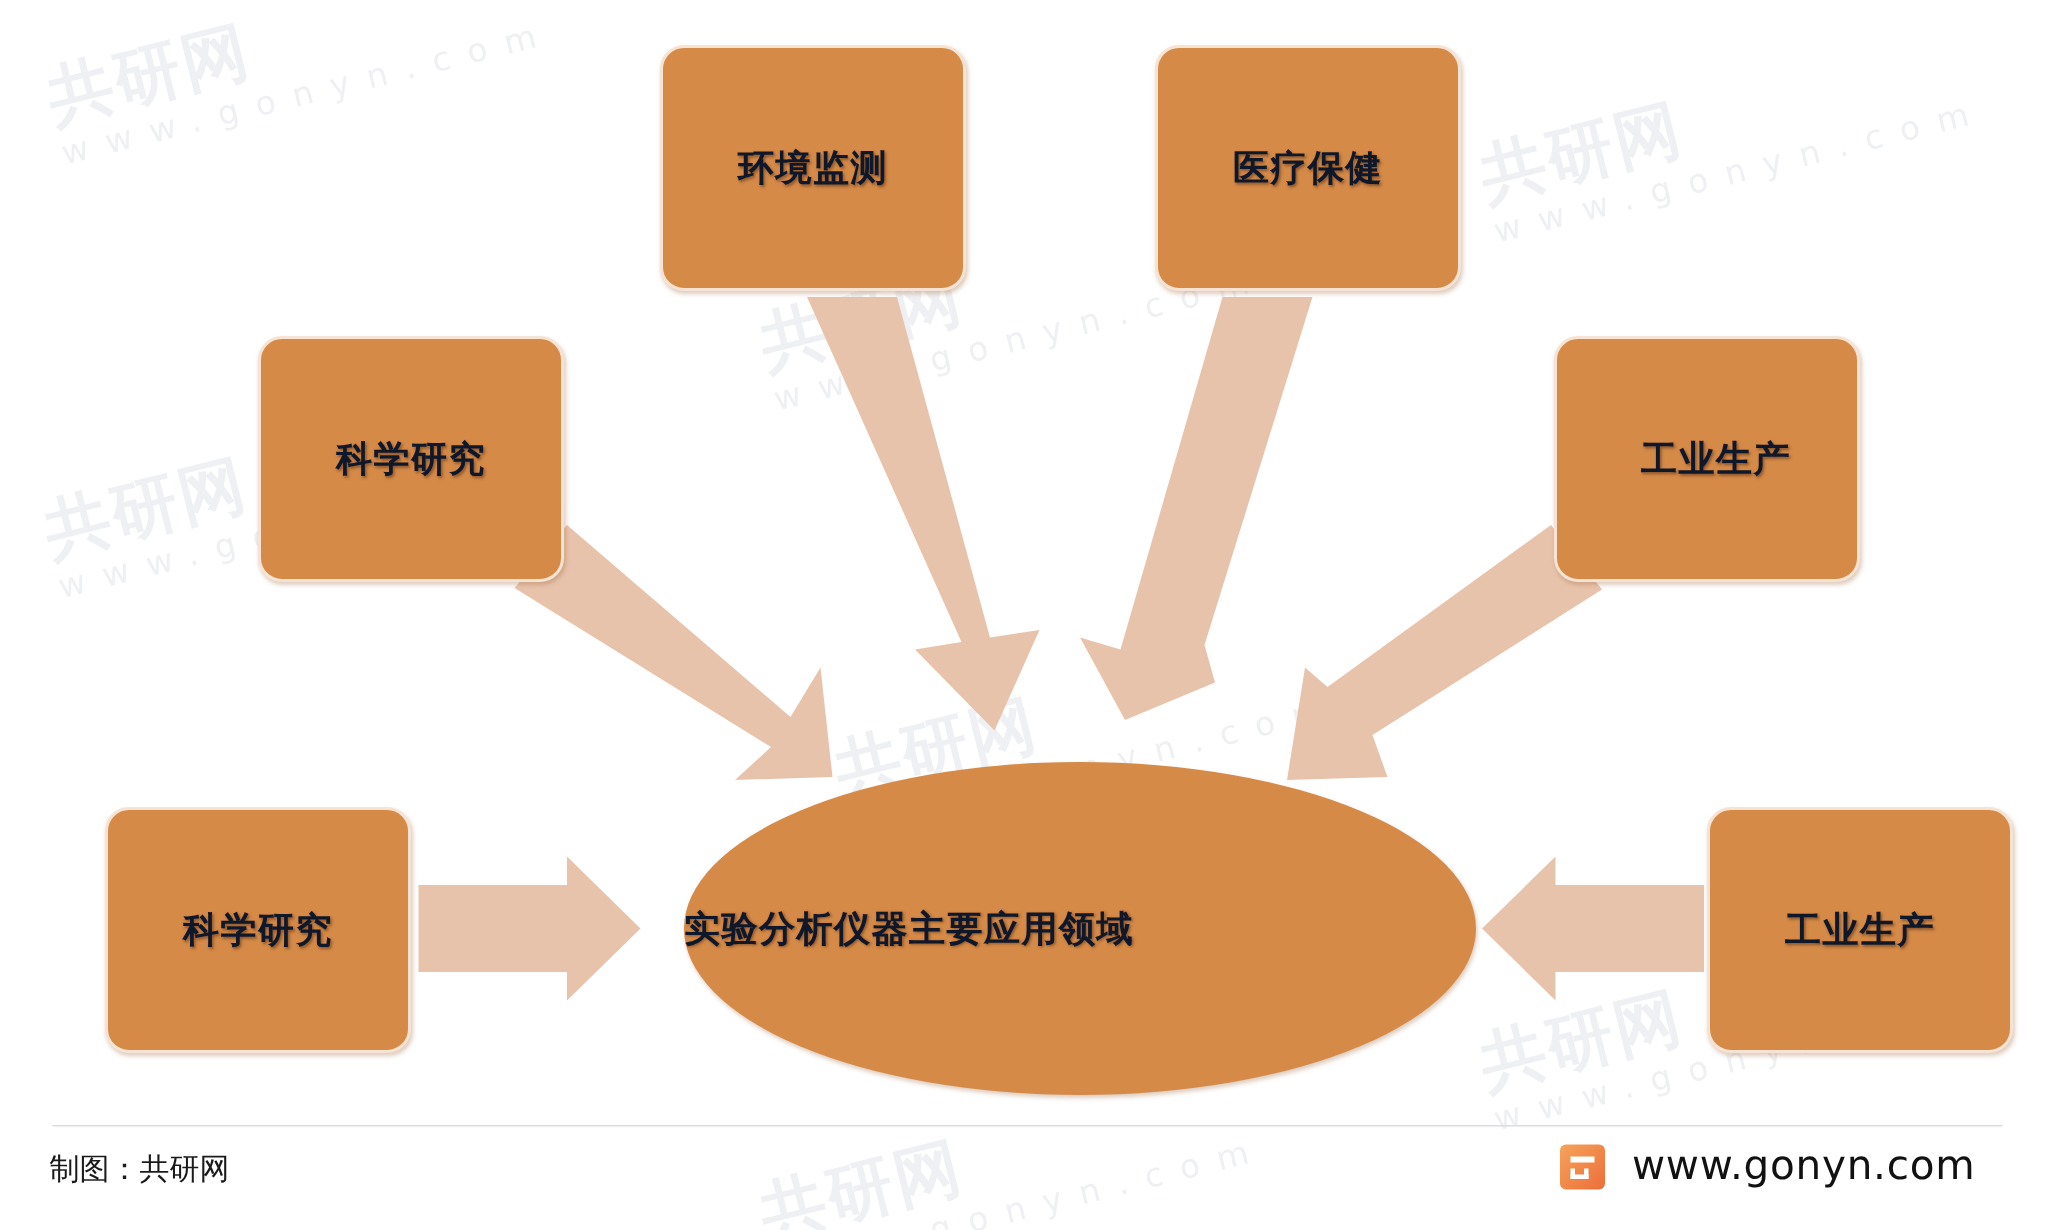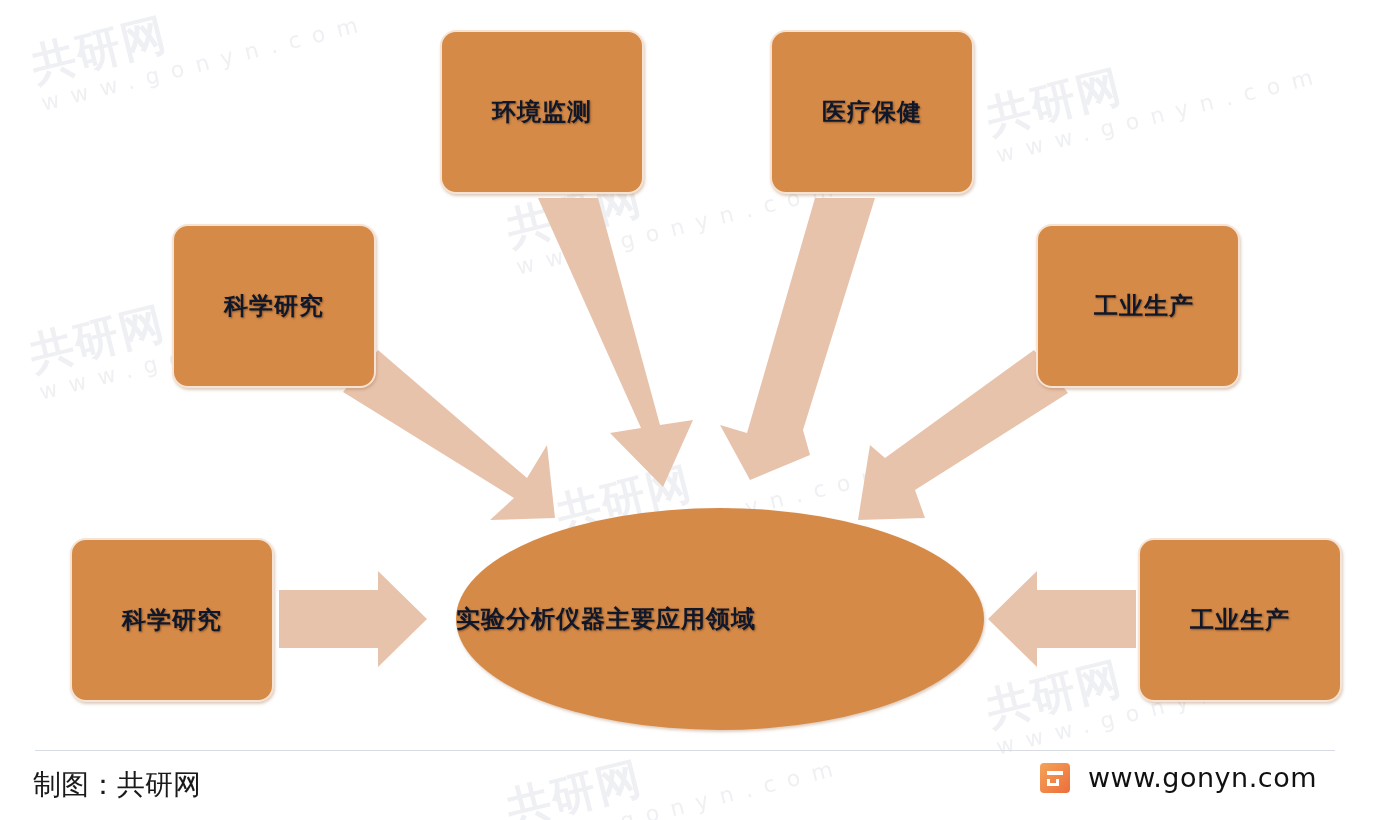--- a/index.html
+++ b/index.html
@@ -30,21 +30,21 @@
     .ellipse {
       position: absolute; left: 456px; top: 508px; width: 528px; height: 222px;
       background: #d58a48; border-radius: 50%;
       display: flex; align-items: center; 
       box-shadow: 1px 2px 3px rgba(160,110,70,0.35);
     }
     .footer-line {
       position: absolute; left: 35px; top: 750px; width: 1300px; height: 1px; background: #d9dde3;
     }
     .credit {
-      position: absolute; left: 33px; top: 766px; font-size: 28px; color: #1a1a1a;
+      position: absolute; left: 33px; top: 766px; font-size: 20px; color: #1a1a1a;
     }
     .site {
       position: absolute; left: 1040px; top: 762px; display: flex; align-items: center; gap: 18px;
     }
     .site .logo {
       width: 30px; height: 30px; border-radius: 4px; position: relative;
       background: linear-gradient(135deg, #f5a35a, #ec6e3a);
     }
     .site .logo::before {
       content: ""; position: absolute; left: 7px; top: 8px; width: 16px; height: 4px; background: #fff;

